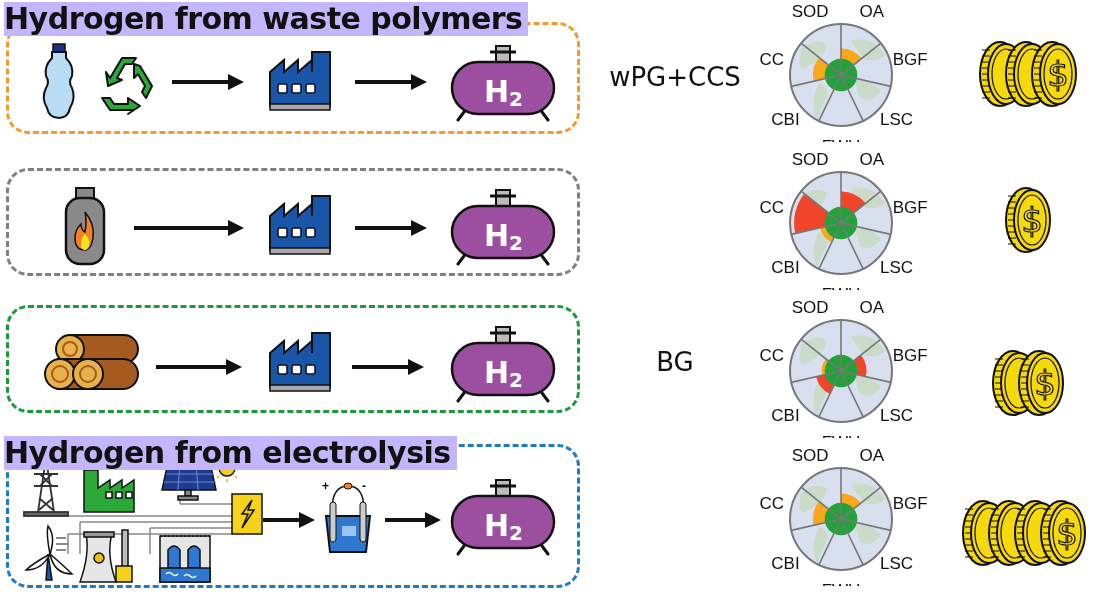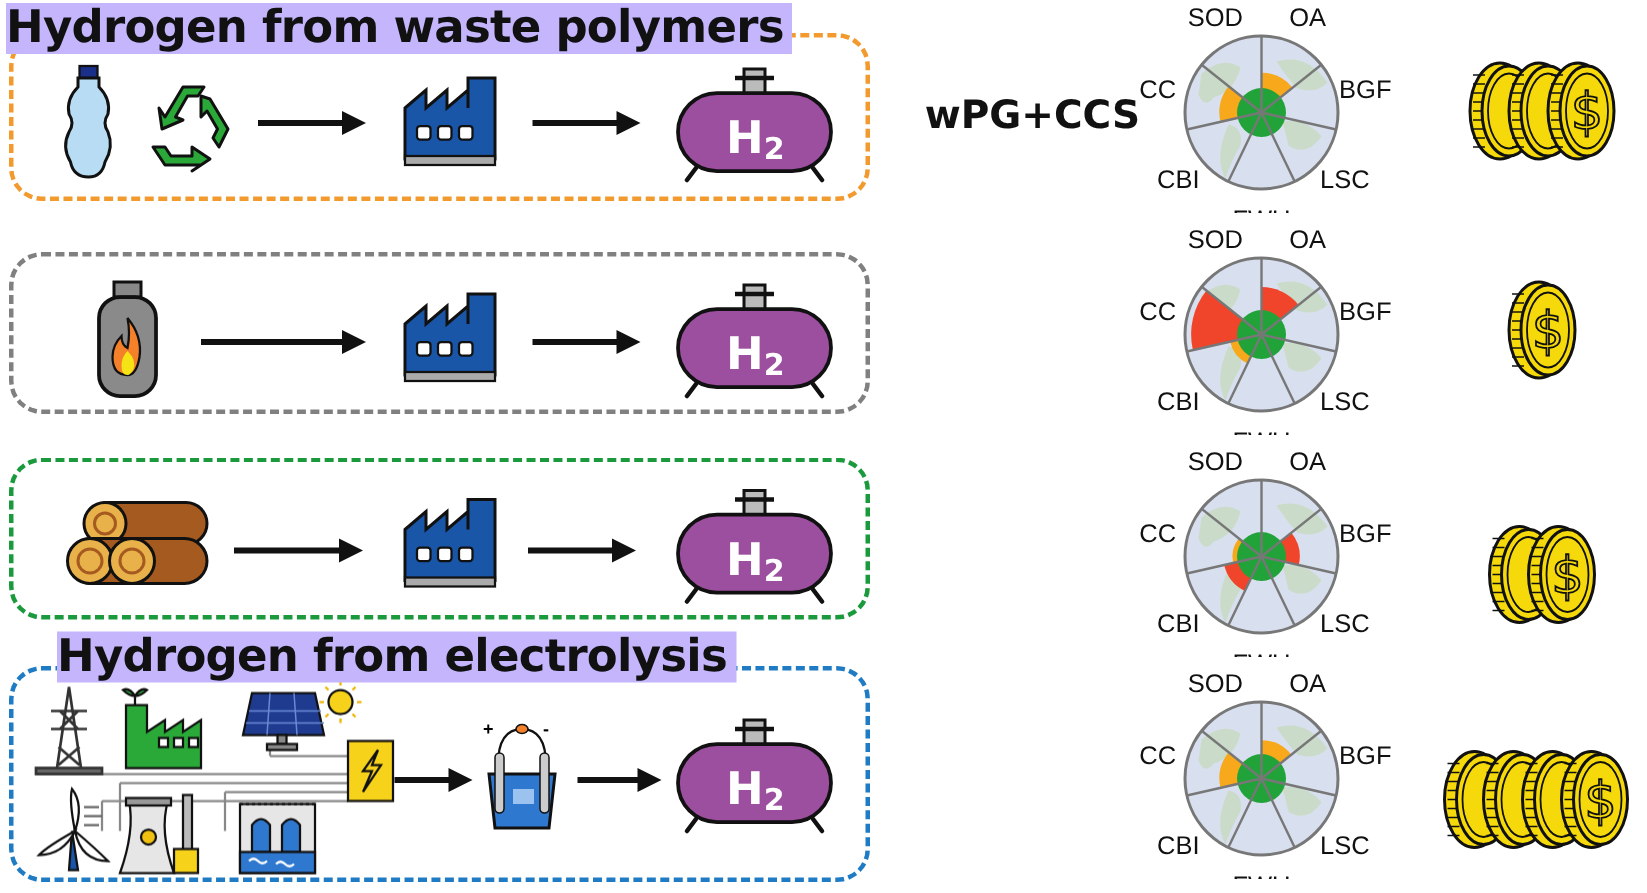--- a/index.html
+++ b/index.html
@@ -2,21 +2,21 @@
 <html><head>
 <meta charset="utf-8">
 <style>
   html, body { margin: 0; padding: 0; background: #ffffff; }
   body { width: 1098px; height: 595px; position: relative; overflow: hidden;
          font-family: "DejaVu Sans", "Liberation Sans", sans-serif; color: #111; }
   .panel { position: absolute; left: 0; width: 600px; }
   .panel-title { position: absolute; left: 4px; font-size: 30px; font-weight: bold; letter-spacing: -0.5px;
                  background: #c4b5fd; padding-right: 6px; z-index: 2; line-height: 34px; white-space: nowrap; }
   .panel-box { position: absolute; left: 6px; width: 568px; border: 3px dashed; border-radius: 22px; }
-  .route-label { position: absolute; font-size: 26px; font-weight: bold; text-align: right; width: 170px; left: 590px; }
+  .route-label { position: absolute; font-size: 26px; font-weight: normal; text-align: center; width: 170px; left: 590px; }
   svg.icon { position: absolute; overflow: visible; }
   .radial { position: absolute; left: 752px; width: 190px; height: 140px; }
   .radial svg { width: 190px; height: 140px; }
   .axis-label { font-family: "Liberation Sans", "DejaVu Sans", sans-serif; font-size: 17px; fill: #111; }
   .coins { position: absolute; }
 </style>
 </head>
 <body>
 
 <div id="panels"></div>
@@ -121,24 +121,25 @@
     <line x1="0" y1="10" x2="58" y2="10" stroke="#111" stroke-width="4"></line>
       <polygon points="56,2 72,10 56,18" fill="#111"></polygon>
   </svg>
   <svg class="icon tank" style="left:448px; top:40px;" width="110" height="80" viewBox="0 0 110 80">
       <rect x="48" y="2" width="14" height="18" fill="#bbb" stroke="#111" stroke-width="2"></rect>
       <line x1="42" y1="8" x2="68" y2="8" stroke="#111" stroke-width="3"></line>
       <rect x="4" y="18" width="102" height="52" rx="26" fill="#9b4f9e" stroke="#111" stroke-width="2.5"></rect>
       <path d="M16 68 l-6 8 M94 68 l6 8" stroke="#111" stroke-width="3" stroke-linecap="round"></path>
       <text x="36" y="58" font-size="30" font-weight="bold" fill="#fff" font-family="DejaVu Sans, sans-serif">H<tspan font-size="20" dy="4">2</tspan></text>
     </svg>
+  <div class="route-label" style="top:62px;">BG</div>
 </div>
 
 <div class="panel" style="top:420px; height:175px;">
-  <div class="panel-title" style="top:1px;margin-left:34px;">Hydrogen from electrolysis</div>
+  <div class="panel-title" style="top:16px;">Hydrogen from electrolysis</div>
   <div class="panel-box" style="top:24px; height:138px; border-color:#1e7bc4;"></div>
   <svg class="icon" style="left:20px; top:454px; position:fixed;" width="250" height="135" viewBox="0 0 250 135">
 
     <g stroke="#888" stroke-width="1.5" fill="none">
       <line x1="4" y1="62" x2="212" y2="62"></line>
       <line x1="60" y1="68" x2="212" y2="68"></line>
         <line x1="60" y1="68" x2="60" y2="100"></line>
       <line x1="130" y1="74" x2="212" y2="74"></line>
         <line x1="130" y1="74" x2="130" y2="100"></line>
       <line x1="160" y1="50" x2="212" y2="50"></line>

